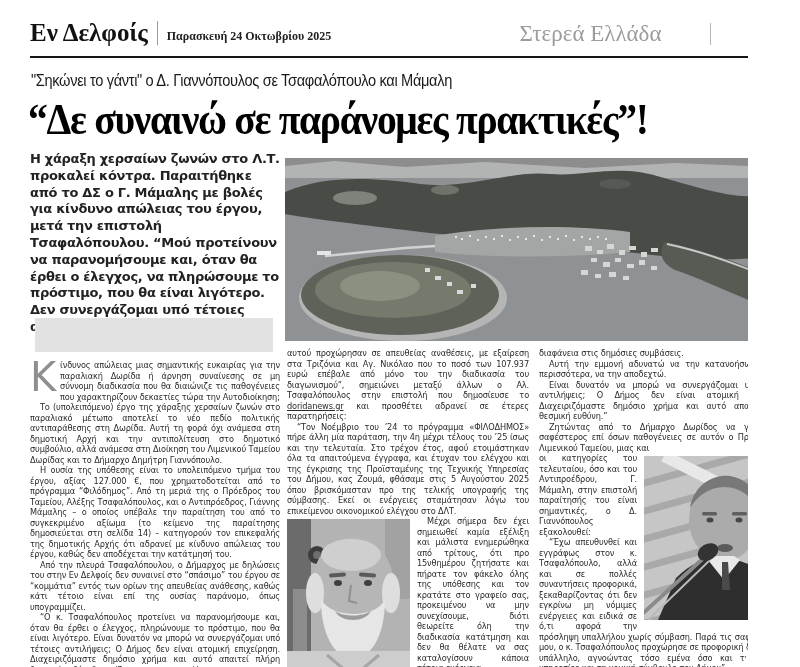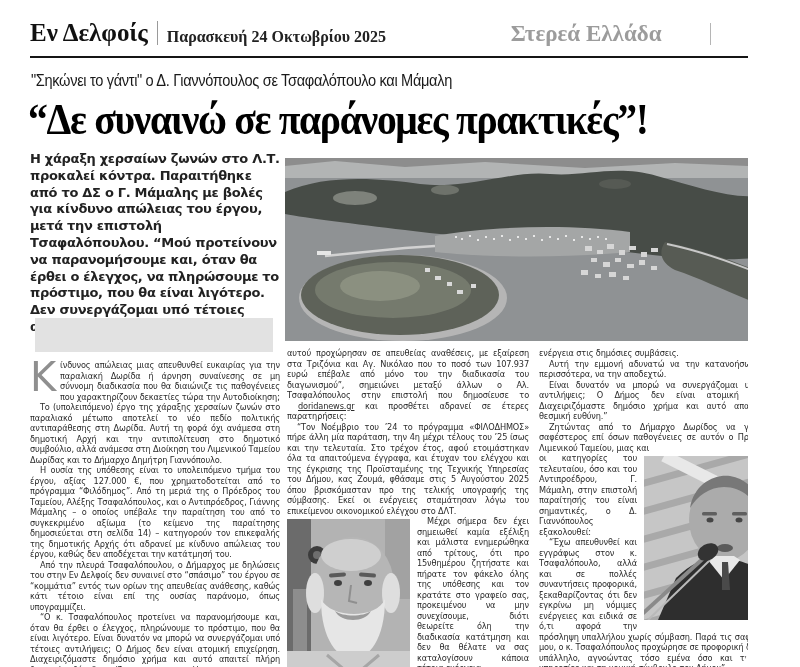--- a/index.html
+++ b/index.html
@@ -3,23 +3,23 @@
 <meta charset="utf-8">
 <style>
   html,body{margin:0;padding:0;background:#ffffff;}
   .page{position:relative;width:748px;height:667px;background:#fff;overflow:hidden;
         font-family:"DejaVu Sans",sans-serif;color:#1c1c1c;border-radius:18px;}
 
   
   .masthead{position:absolute;left:30px;top:20px;width:740px;display:flex;align-items:flex-end;}
   .brand{font-family:"Liberation Serif",serif;font-weight:700;font-size:25px;line-height:26px;color:#111;}
   .mast-divider{width:1px;height:24px;background:#9a9a9a;margin:0 9px 1px 9px;}
-  .date{font-family:"Liberation Serif",serif;font-weight:700;font-size:16px;line-height:15px;color:#222;padding-bottom:2px;}
+  .date{font-family:"Liberation Serif",serif;font-weight:700;font-size:12px;line-height:15px;color:#222;padding-bottom:2px;}
   .section-wrap{margin-left:auto;display:flex;align-items:flex-end;color:#9c9c9c;
-                font-family:"Liberation Serif",serif;font-weight:700;gap:40px;}
+                font-family:"Liberation Serif",serif;font-weight:400;gap:40px;}
   .section-label{font-size:23px;line-height:24px;}
   .section-divider{width:1px;height:22px;background:#b5b5b5;margin:0 8px 1px 8px;}
   .page-number{font-size:23px;line-height:24px;}
   .header-rule{position:absolute;left:30px;top:56px;width:740px;height:2px;background:#151515;}
 
   
   .kicker{position:absolute;left:31px;top:71px;font-family:"Liberation Sans",sans-serif;
           font-size:17px;line-height:20px;color:#1a1a1a;letter-spacing:-0.4px;
           transform:scaleX(.86);transform-origin:left top;white-space:nowrap;}
   .headline{position:absolute;left:28px;top:94px;font-family:"Liberation Serif",serif;
@@ -36,21 +36,21 @@
   
   .col{font-size:8.2px;line-height:10.5px;letter-spacing:-0.15px;color:#2b2b2b;text-align:justify;}
   .col p{margin:0;text-indent:10px;}
   .col p.noindent{text-indent:0;}
   .left-body{position:absolute;left:30px;top:360px;width:250px;height:312px;overflow:hidden;}
   .mid-col{position:absolute;left:287px;top:348px;width:242px;height:325px;overflow:hidden;}
   .right-col{position:absolute;left:539px;top:348px;width:257px;height:325px;overflow:hidden;}
 
   .dropcap{float:left;font-family:"DejaVu Sans",sans-serif;font-weight:400;
            font-size:40px;line-height:33px;color:#8f8f8f;margin:1px 4px 0 0;}
-  .article-link{text-decoration:underline;color:#2b2b2b;cursor:pointer;margin-left:11px;}
+  .article-link{text-decoration:underline;color:#2b2b2b;cursor:pointer;}
 
   
   figure{margin:0;padding:0;}
   .main-photo{position:absolute;left:285px;top:158px;width:485px;height:183px;overflow:hidden;}
   .main-photo svg{display:block;}
   .portrait-left{float:left;width:123px;height:162px;margin:3px 7px 2px 0;overflow:hidden;}
   .portrait-right{float:right;width:152px;height:164px;margin:3px 0 2px 7px;overflow:hidden;}
 </style>
 </head>
 <body>
@@ -141,21 +141,21 @@
           <rect x="162" y="124" width="5" height="4"></rect>
         <rect x="172" y="132" width="6" height="4"></rect>
           <rect x="140" y="110" width="5" height="4"></rect>
         <rect x="186" y="126" width="5" height="4"></rect>
       </g>
       <path d="M226,96 C260,120 290,140 330,158 C370,174 420,178 485,178" stroke="#80848a" stroke-width="0" fill="none"></path>
     </svg>
   </figure>
 
   <div class="left-body col">
-    <p class="noindent"><span class="dropcap">Κ</span><span>ίνδυνος απώλειας μιας απευθυνθεί ευκαιρίας για την παραλιακή Δωρίδα ή άρνηση συναίνεσης σε μη σύννομη διαδικασία που θα διαιώνιζε τις παθογένειες που χαρακτηρίζουν δεκαετίες τώρα την Αυτοδιοίκηση;</span></p>
+    <p class="noindent"><span class="dropcap">Κ</span><span>ίνδυνος απώλειας μιας σημαντικής ευκαιρίας για την παραλιακή Δωρίδα ή άρνηση συναίνεσης σε μη σύννομη διαδικασία που θα διαιώνιζε τις παθογένειες που χαρακτηρίζουν δεκαετίες τώρα την Αυτοδιοίκηση;</span></p>
     <p>Το (υπολειπόμενο) έργο της χάραξης χερσαίων ζωνών στο παραλιακό μέτωπο αποτελεί το νέο πεδίο πολιτικής αντιπαράθεσης στη Δωρίδα. Αυτή τη φορά όχι ανάμεσα στη δημοτική Αρχή και την αντιπολίτευση στο δημοτικό συμβούλιο, αλλά ανάμεσα στη Διοίκηση του Λιμενικού Ταμείου Δωρίδας και το Δήμαρχο Δημήτρη Γιαννόπουλο.</p>
     <p>Η ουσία της υπόθεσης είναι το υπολειπόμενο τμήμα του έργου, αξίας 127.000 €, που χρηματοδοτείται από το πρόγραμμα “Φιλόδημος”. Από τη μεριά της ο Πρόεδρος του Ταμείου, Αλέξης Τσαφαλόπουλος, και ο Αντιπρόεδρος, Γιάννης Μάμαλης – ο οποίος υπέβαλε την παραίτηση του από το συγκεκριμένο αξίωμα (το κείμενο της παραίτησης δημοσιεύεται στη σελίδα 14) – κατηγορούν τον επικεφαλής της δημοτικής Αρχής ότι αδρανεί με κίνδυνο απώλειας του έργου, καθώς δεν αποδέχεται την κατάτμησή του.</p>
     <p>Από την πλευρά Τσαφαλόπουλου, ο Δήμαρχος με δηλώσεις του στην Εν Δελφοίς δεν συναινεί στο “σπάσιμο” του έργου σε “κομμάτια” εντός των ορίων της απευθείας ανάθεσης, καθώς κάτι τέτοιο είναι επί της ουσίας παράνομο, όπως υπογραμμίζει.</p>
     <p>“Ο κ. Τσαφαλόπουλος προτείνει να παρανομήσουμε και, όταν θα έρθει ο έλεγχος, πληρώνουμε το πρόστιμο, που θα είναι λιγότερο. Είναι δυνατόν να μπορώ να συνεργάζομαι υπό τέτοιες αντιλήψεις; Ο Δήμος δεν είναι ατομική επιχείρηση. Διαχειριζόμαστε δημόσιο χρήμα και αυτό απαιτεί πλήρη θεσμική ευθύνη”, τονίζει χαρακτηριστικά!</p>
 
   </div>
 
   <div class="mid-col col">
     <p class="noindent"><span>αυτού προχώρησαν σε απευθείας αναθέσεις, με εξαίρεση στα Τριζόνια και Αγ. Νικόλαο που το ποσό των 107.937 ευρώ επέβαλε από μόνο του την διαδικασία του διαγωνισμού”, σημειώνει μεταξύ άλλων ο Αλ. Τσαφαλόπουλος στην επιστολή που δημοσίευσε το </span><span class="article-link">doridanews.gr</span><span> και προσθέτει αδρανεί σε έτερες παρατηρήσεις:</span></p>
     <p>“Τον Νοέμβριο του ’24 το πρόγραμμα «ΦΙΛΟΔΗΜΟΣ» πήρε άλλη μία παράταση, την 4η μέχρι τέλους του ’25 ίσως και την τελευταία. Στο τρέχον έτος, αφού ετοιμάστηκαν όλα τα απαιτούμενα έγγραφα, και έτυχαν του ελέγχου και της έγκρισης της Προϊσταμένης της Τεχνικής Υπηρεσίας του Δήμου, κας Ζουμά, φθάσαμε στις 5 Αυγούστου 2025 όπου βρισκόμασταν προ της τελικής υπογραφής της σύμβασης. Εκεί οι ενέργειες σταμάτησαν λόγω του επικείμενου οικονομικού ελέγχου στο ΔΛΤ.</p>
@@ -180,21 +180,21 @@
         <path d="M48,92 C56,98 76,98 84,92 C78,104 54,104 48,92 Z" fill="#9b9b9b"></path>
         <rect x="0" y="132" width="123" height="30" fill="#cdcdcd"></rect>
         <path d="M40,136 L66,158 L92,136" stroke="#a6a6a6" stroke-width="3" fill="none"></path>
       </svg>
     </figure>
     <p>Μέχρι σήμερα δεν έχει σημειωθεί καμία εξέλιξη και μάλιστα ενημερώθηκα από τρίτους, ότι προ 15νθημέρου ζητήσατε και πήρατε τον φάκελο όλης της υπόθεσης και τον κρατάτε στο γραφείο σας, προκειμένου να μην συνεχίσουμε, διότι θεωρείτε όλη την διαδικασία κατάτμηση και δεν θα θέλατε να σας καταλογίσουν κάποια τέτοια ενέργεια.</p>
 
   </div>
 
   <div class="right-col col">
-    <p class="noindent">ενέργεια στις δημόσιες συμβάσεις.</p>
+    <p class="noindent">διαφάνεια στις δημόσιες συμβάσεις.</p>
     <p>Αυτή την εμμονή αδυνατώ να την κατανοήσω και, πολύ περισσότερα, να την αποδεχτώ.</p>
     <p>Είναι δυνατόν να μπορώ να συνεργάζομαι υπό τέτοιες αντιλήψεις; Ο Δήμος δεν είναι ατομική επιχείρηση. Διαχειριζόμαστε δημόσιο χρήμα και αυτό απαιτεί πλήρη θεσμική ευθύνη.”</p>
     <p>Ζητώντας από το Δήμαρχο Δωρίδος να γίνει ακόμα σαφέστερος επί όσων παθογένειες σε αυτόν ο Πρόεδρος του Λιμενικού Ταμείου, μιας και</p>
     <figure class="portrait-right">
       <svg width="152" height="164" viewBox="0 0 152 164" preserveAspectRatio="none">
         <rect width="152" height="164" fill="#c6c6c6"></rect>
         <g stroke="#a9a9a9" stroke-width="7">
           <line x1="-10" y1="30" x2="170" y2="-20"></line>
           <line x1="-10" y1="58" x2="170" y2="8"></line>
           <line x1="-10" y1="86" x2="170" y2="36"></line>

